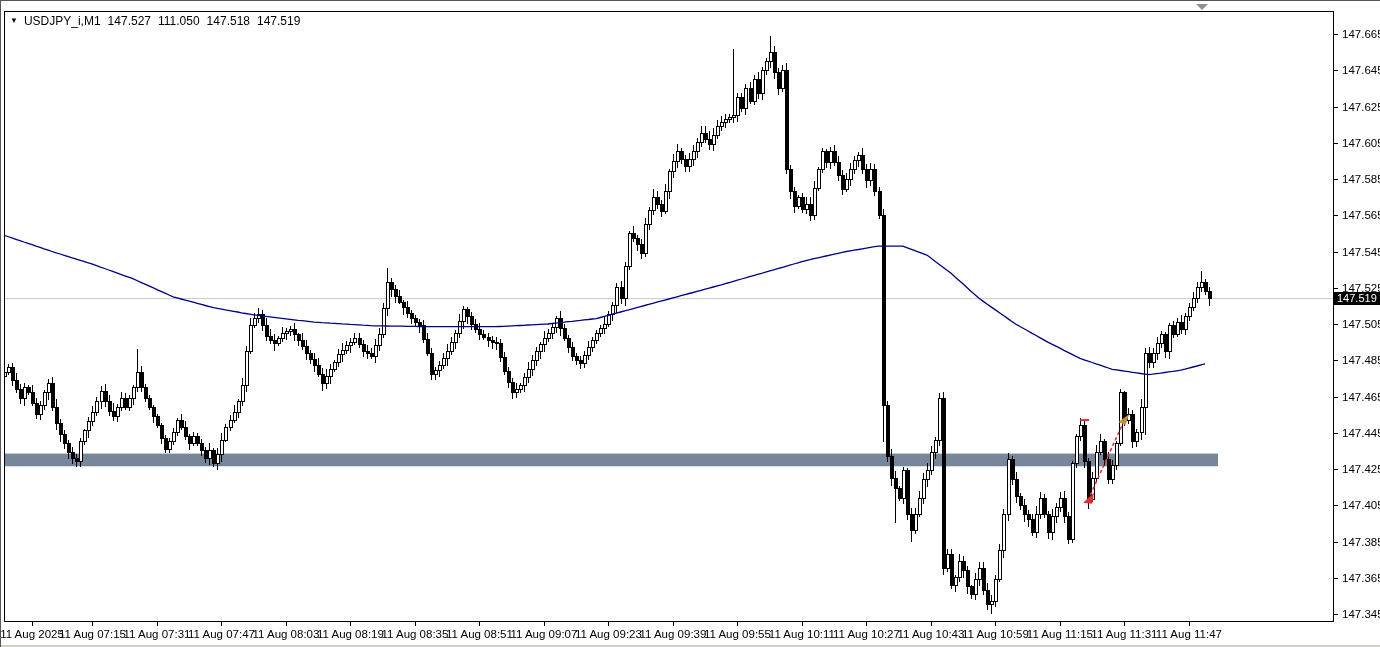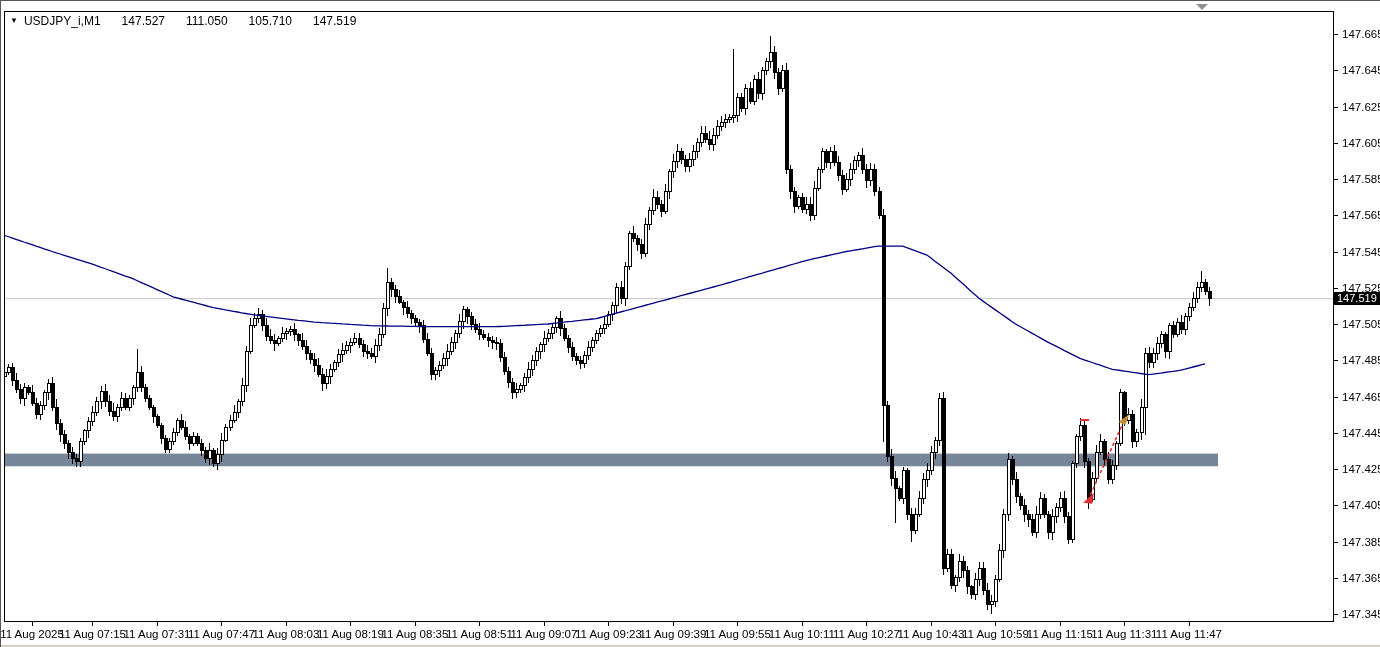--- a/index.html
+++ b/index.html
@@ -1,21 +1,21 @@
 <!DOCTYPE html>
 <html><head>
 <meta charset="utf-8">
 <style>
   html,body{margin:0;padding:0;background:#ffffff;}
   #stage{position:relative;width:1380px;height:647px;background:#ffffff;overflow:hidden;
          font-family:"Liberation Sans",sans-serif;border-top:1px solid #555;border-left:1px solid #555;box-sizing:border-box;}
   #chart-svg{position:absolute;left:0;top:0;}
   #title-bar{position:absolute;left:9px;top:13px;font-size:12px;color:#000;display:flex;align-items:center;white-space:pre;}
   #title-bar .tri{font-size:8px;margin-right:6px;position:relative;top:-1px;}
-  #title-bar .val{margin-left:21px;}
+  #title-bar .val{margin-left:7px;}
   #bid-tag{position:absolute;left:1333px;top:291px;width:47px;height:13px;background:#000;color:#fff;
            font-size:11px;line-height:13px;padding-left:3px;letter-spacing:0px;}
   #bottom-strip{position:absolute;left:0;top:644px;width:1380px;height:3px;background:#d4d0c8;}
   text{font-family:"Liberation Sans",sans-serif;}
 </style>
 </head>
 <body>
 
 <div id="stage">
   <svg id="chart-svg" width="1380" height="647" viewBox="0 0 1380 647">
@@ -711,20 +711,20 @@
         <line x1="1188.397" y1="620.5" x2="1188.397" y2="625" stroke="#000" stroke-width="1" shape-rendering="crispEdges"></line>
         <text x="1187.897" y="637" font-size="11.5" fill="#000" text-anchor="middle">11 Aug 11:47</text>
       </g>
     </svg>
 
   <div id="title-bar">
     <span class="tri">▼</span>
     <span>USDJPY_i,M1</span>
     <span class="val">147.527</span>
     <span class="val">111.050</span>
-    <span class="val">105.710</span>
+    <span class="val">147.518</span>
     <span class="val">147.519</span>
   </div>
 
   <div id="bid-tag">147.519</div>
 
   <div id="bottom-strip"></div>
 </div>
 
 </body></html>

